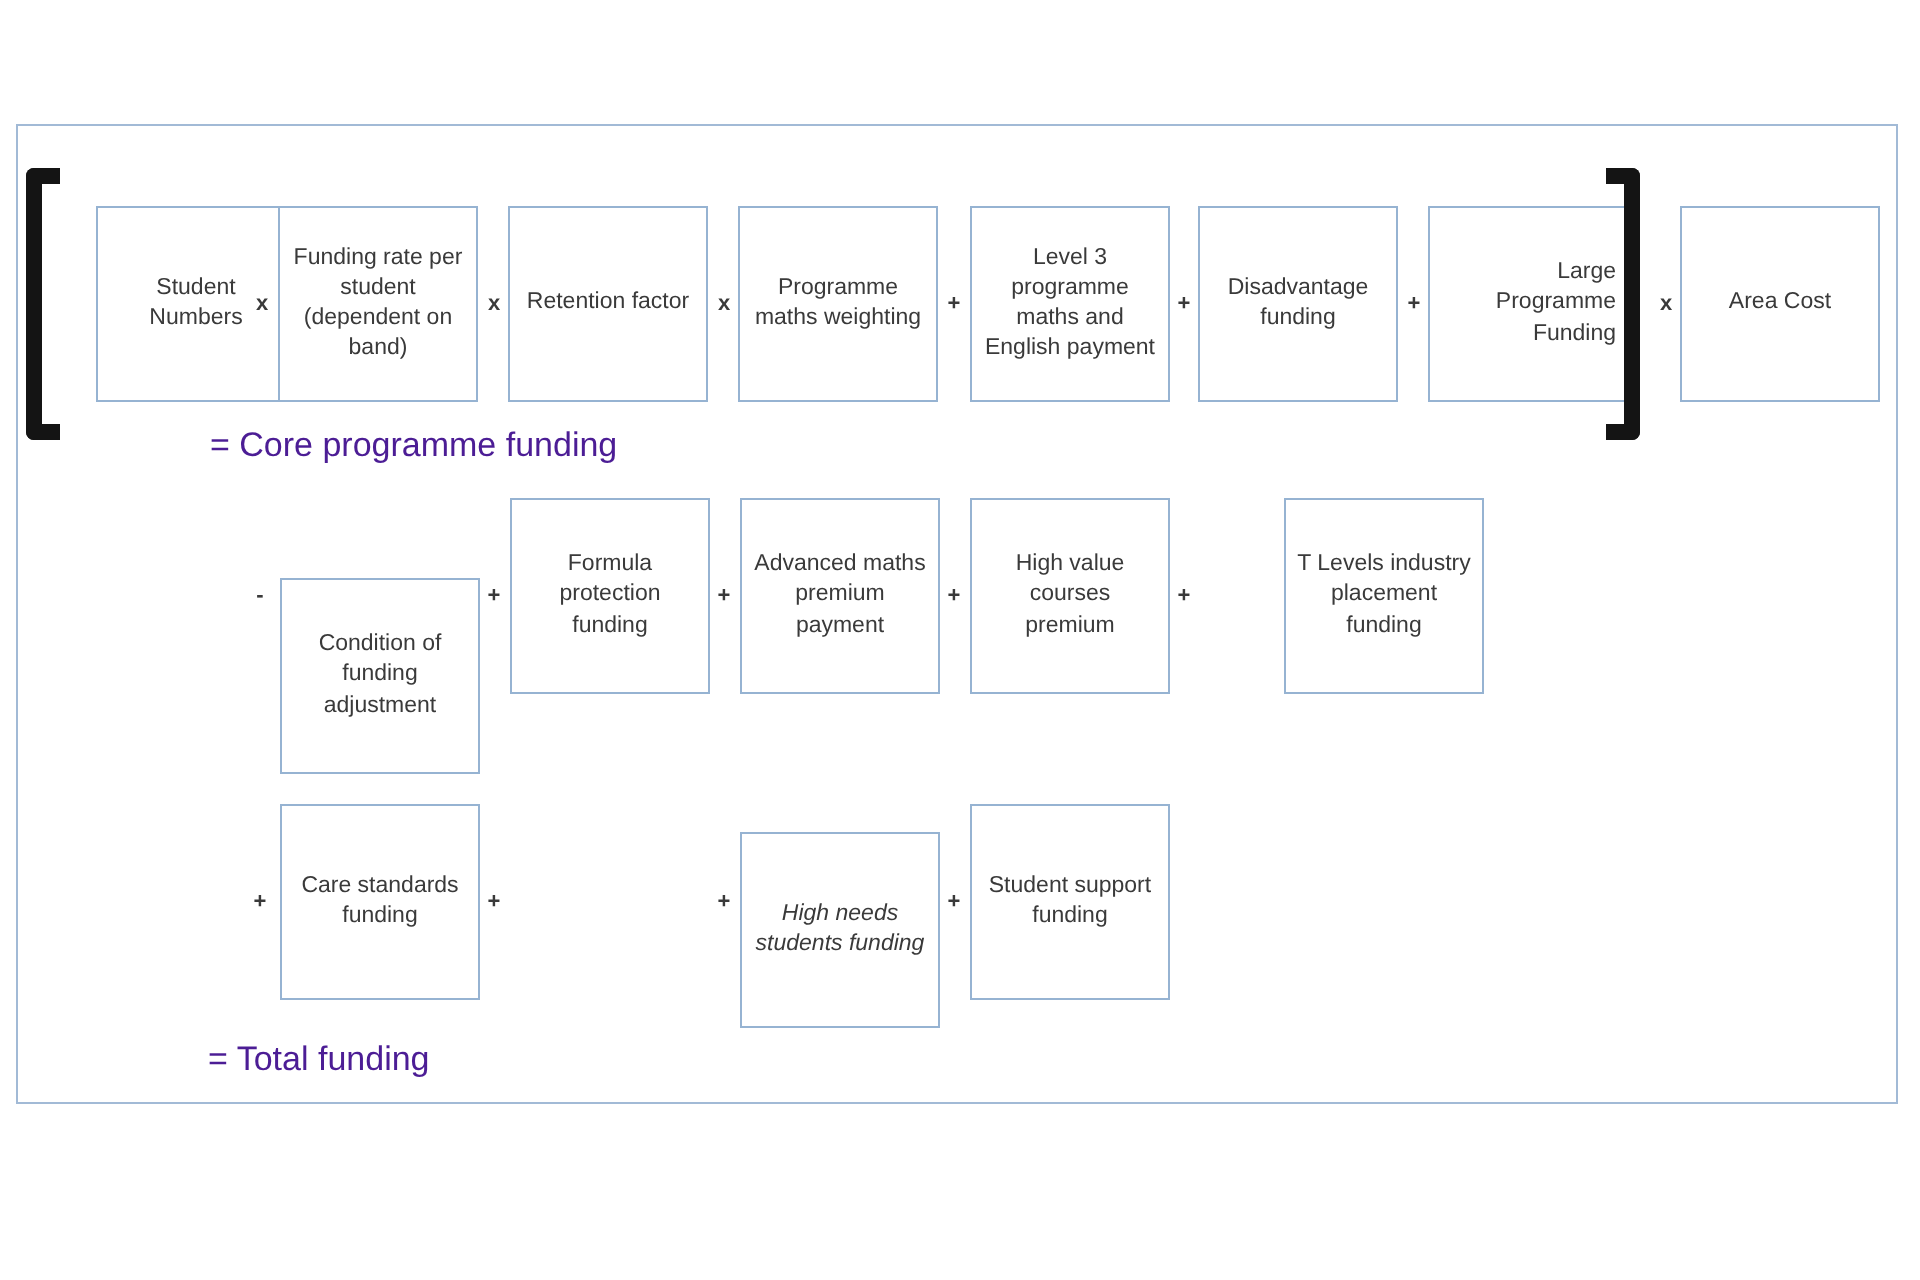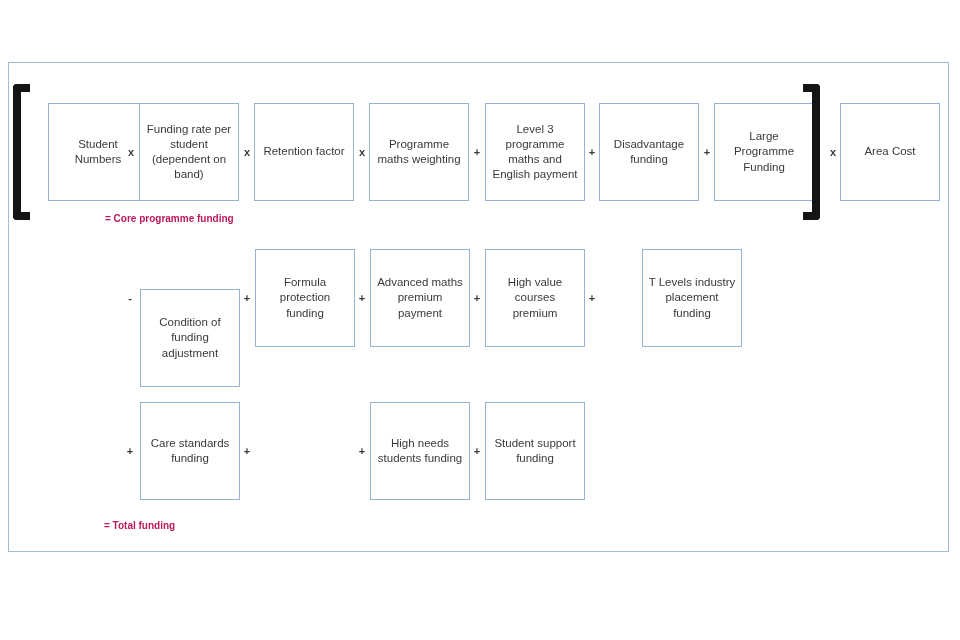--- a/index.html
+++ b/index.html
@@ -48,23 +48,23 @@
     width: 14px;
     height: 18px;
     line-height: 18px;
     text-align: center;
     font-size: 11px;
     font-weight: bold;
     color: #3a3a3a;
   }
   .result-label {
     position: absolute;
-    font-size: 10px;
-    font-weight: bold;
-    color: #be185d;
+    font-size: 17px;
+    font-weight: normal;
+    color: #4c1d95;
     white-space: nowrap;
   }
   .bracket {
     position: absolute;
     width: 17px;
     height: 136px;
     box-sizing: border-box;
   }
   .bracket.open {
     border-left: 8px solid #141414;
@@ -104,21 +104,21 @@
       </div>
     <div class="op" style="left:461px; top:80px;">+</div>
     <div class="box" style="left:476px; top:40px;">
         <span>Level 3 programme maths and English payment</span>
       </div>
     <div class="op" style="left:576px; top:80px;">+</div>
     <div class="box" style="left:590px; top:40px;">
         <span>Disadvantage funding</span>
       </div>
     <div class="op" style="left:691px; top:80px;">+</div>
-    <div class="box" style="left:705px; top:40px;">
+    <div class="box" style="left:705px; top:40px;text-align:right;">
         <span>Large Programme Funding</span>
       </div>
 
     <div class="bracket close" style="left:794px; top:21px;"></div>
 
     <div class="op" style="left:817px; top:80px;">x</div>
     <div class="box" style="left:831px; top:40px;">
         <span>Area Cost</span>
       </div>
 
@@ -145,21 +145,21 @@
         <span>T Levels industry placement funding</span>
       </div>
 
 
     <div class="op" style="left:114px; top:379px;">+</div>
     <div class="box" style="left:131px; top:339px;">
         <span>Care standards funding</span>
       </div>
     <div class="op" style="left:231px; top:379px;">+</div>
     <div class="op" style="left:346px; top:379px;">+</div>
-    <div class="box" style="left:361px; top:339px;">
+    <div class="box" style="left:361px; top:353px;font-style:italic;">
         <span>High needs students funding</span>
       </div>
     <div class="op" style="left:461px; top:379px;">+</div>
     <div class="box" style="left:476px; top:339px;">
         <span>Student support funding</span>
       </div>
 
     <div class="result-label" style="left:95px; top:457px;">= Total funding</div>
 
   </div>

